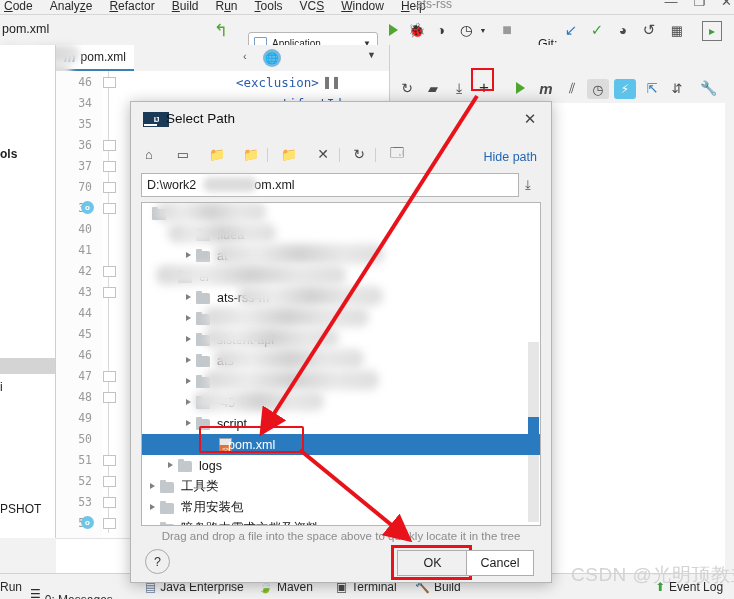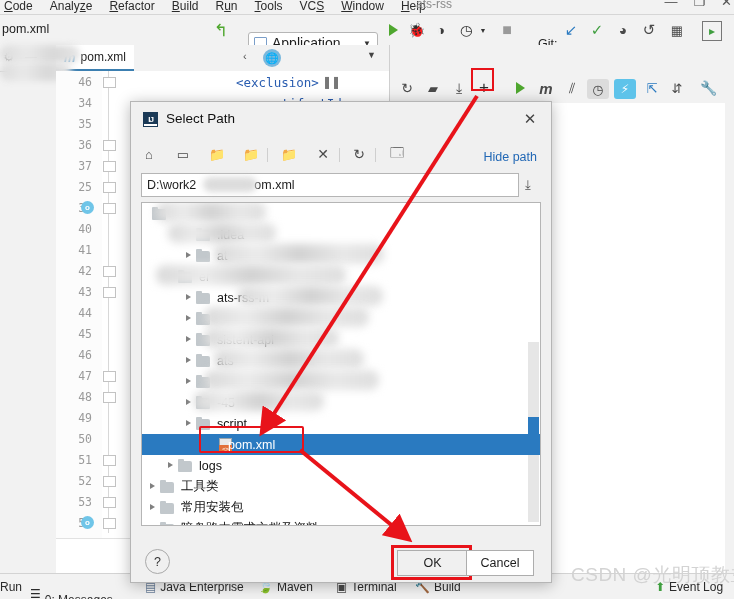--- a/index.html
+++ b/index.html
@@ -25,21 +25,21 @@
   #winbtns{position:absolute;right:2px;top:-6px;display:flex;gap:16px;color:#555;font-size:13px;}
 
   
   #toolbar{position:absolute;left:0;top:14px;width:734px;height:30px;background:#f2f2f2;
            border-top:1px solid #d6d6d6;border-bottom:1px solid #cfcfcf;}
   #tbFile{position:absolute;left:2px;top:7px;font-size:12.5px;color:#1d1d1d;}
   .tb-ico{position:absolute;top:6px;width:18px;height:18px;display:flex;align-items:center;justify-content:center;font-size:14px;color:#4a4a4a;}
   #runcfg{position:absolute;left:248px;top:17px;width:130px;height:22px;background:#fff;
           border:1px solid #b6b6b6;border-radius:3px;display:flex;align-items:center;gap:5px;padding-left:5px;box-sizing:border-box;}
   #runcfg .sq{width:11px;height:11px;border:1.6px solid #7a9ec9;background:#fff;border-radius:1px;}
-  #runcfg .lbl{font-size:14px;}
+  #runcfg .lbl{font-size:10px;}
   #runcfg .cv{position:absolute;right:6px;font-size:8px;color:#333;}
   .tri-run{width:0;height:0;border-left:9px solid #4fa72f;border-top:6px solid transparent;border-bottom:6px solid transparent;}
   #gitlbl{position:absolute;left:538px;top:22px;font-size:12.5px;}
 
   
   #tabsrow{position:absolute;left:0;top:45px;width:734px;height:26px;background:#f2f2f2;border-bottom:1px solid #d0d0d0;}
   #tab1{position:absolute;left:56px;top:0px;height:26px;background:#ffffff;border-bottom:2px solid #3c7fb1;
         display:flex;align-items:center;gap:5px;padding:0 8px;box-sizing:border-box;}
   #tab1 .m{color:#3a8ec8;font-style:italic;font-weight:bold;font-size:13px;}
   .blur{background:linear-gradient(90deg,#dcdcdc,#e9e9e9,#d8d8d8,#e6e6e6);border-radius:9px;filter:blur(3px);}
@@ -64,21 +64,21 @@
 
   
   #statusbar{position:absolute;left:0;top:573px;width:734px;height:26px;background:#f2f2f2;border-top:1px solid #d3d3d3;}
   .sb{position:absolute;top:6px;font-size:12px;color:#2b2b2b;display:flex;align-items:center;gap:4px;white-space:nowrap;}
   #watermark{position:absolute;left:571px;top:562px;font-size:19px;color:#d3d3d3;white-space:nowrap;letter-spacing:0.5px;}
 
   
   #dialog{position:absolute;left:130px;top:101px;width:420px;height:480px;background:#f0f0f0;
           border:1px solid #b5b5b5;box-shadow:0 2px 14px rgba(0,0,0,.28);}
   #dlgTitle{position:absolute;left:0;top:0;width:420px;height:36px;background:#f0f0f0;}
-  #dlgIcon{position:absolute;left:12px;top:10px;width:15px;height:15px;background:#1b3a57;color:#fff;
+  #dlgIcon{position:absolute;left:12px;top:10px;width:26px;height:15px;background:#1b3a57;color:#fff;
            font-size:8px;font-weight:bold;display:flex;align-items:center;justify-content:center;letter-spacing:-1px;}
   #dlgIcon::after{content:"";position:absolute;left:1px;bottom:1px;width:13px;height:2px;background:#fff;}
   #dlgTitleTxt{position:absolute;left:35px;top:9px;font-size:13.5px;color:#111;}
   #dlgClose{position:absolute;right:12px;top:8px;width:18px;height:18px;display:flex;align-items:center;justify-content:center;
             font-size:15px;color:#444;cursor:default;}
   #dlgToolbar{position:absolute;left:0;top:36px;width:420px;height:32px;}
   .dt-ico{position:absolute;top:6px;width:20px;height:20px;display:flex;align-items:center;justify-content:center;font-size:13px;color:#4a4a4a;}
   .dt-ico.dim{color:#bdbdbd;}
   .dsep{position:absolute;top:10px;width:1px;height:14px;background:#cfcfcf;}
   #hidePath{position:absolute;right:14px;top:12px;font-size:12.5px;color:#2268b5;cursor:default;}
@@ -198,29 +198,35 @@
 
     <div class="abs" style="left:263px;top:4px;width:18px;height:18px;border-radius:50%;background:#79b8dd;color:#fff;font-size:11px;display:flex;align-items:center;justify-content:center;">🌐</div>
     <div class="blur" style="left:285px;top:2px;width:72px;height:18px;"></div>
     <div class="abs" style="left:367px;top:5px;font-size:9px;color:#444;">▼</div>
 
     <div id="mavenLbl">Maven</div>
     <div class="tb-ico" style="left:700px;top:3px;color:#4a4a4a;font-size:13px;">⚙</div>
     <div class="tb-ico" style="left:719px;top:3px;color:#4a4a4a;font-size:13px;">—</div>
   </div>
 
+  <div id="leftPanelWhite">
+    <div id="lhighlight"></div>
+    <div class="lfrag" style="left:0px;top:102px;font-weight:bold;">ols</div>
+    <div class="lfrag" style="left:0px;top:335px;">i</div>
+    <div class="lfrag" style="left:0px;top:457px;">PSHOT</div>
+  </div>
 
   <div id="editor">
     <div id="gutter">
         <div class="lnum" style="top: 4px;">46</div>
         <div class="lnum" style="top: 25px;">34</div>
         <div class="lnum" style="top: 46px;">35</div>
         <div class="lnum" style="top: 67px;">36</div>
         <div class="lnum" style="top: 88px;">37</div>
-        <div class="lnum" style="top: 109px;">25</div>
+        <div class="lnum" style="top: 109px;">70</div>
         <div class="lnum" style="top: 130px;">39</div>
         <div class="lnum" style="top: 151px;">40</div>
         <div class="lnum" style="top: 172px;">41</div>
         <div class="lnum" style="top: 193px;">42</div>
         <div class="lnum" style="top: 214px;">43</div>
         <div class="lnum" style="top: 235px;">44</div>
         <div class="lnum" style="top: 256px;">45</div>
         <div class="lnum" style="top: 277px;">46</div>
         <div class="lnum" style="top: 298px;">47</div>
         <div class="lnum" style="top: 319px;">48</div>
@@ -439,20 +445,21 @@
           <span class="tlabel" style="left: 39px;">常用安装包</span>
         </div>
         <div class="trow" style="top: 315px;">
           <div class="arrow" style="left: 8px; top: 7px;"></div>
           <div class="folder" style="left: 18px; top: 6px;"></div>
           <span class="tlabel" style="left: 39px;">暗盘路由需求文档及资料</span>
         </div>
       </div>
     <div id="pomBox"></div>
 
+    <div id="dragHint">Drag and drop a file into the space above to quickly locate it in the tree</div>
     <div id="helpBtn">?</div>
     <div id="okBtn">OK</div>
     <div id="okBox"></div>
     <div id="cancelBtn">Cancel</div>
   </div>
 
   <svg id="arrows">
     <defs>
       <marker id="ah" markerWidth="7" markerHeight="7" refX="3" refY="3.5" orient="auto">
         <polygon points="0,0 7,3.5 0,7" fill="#e8131a"></polygon>

